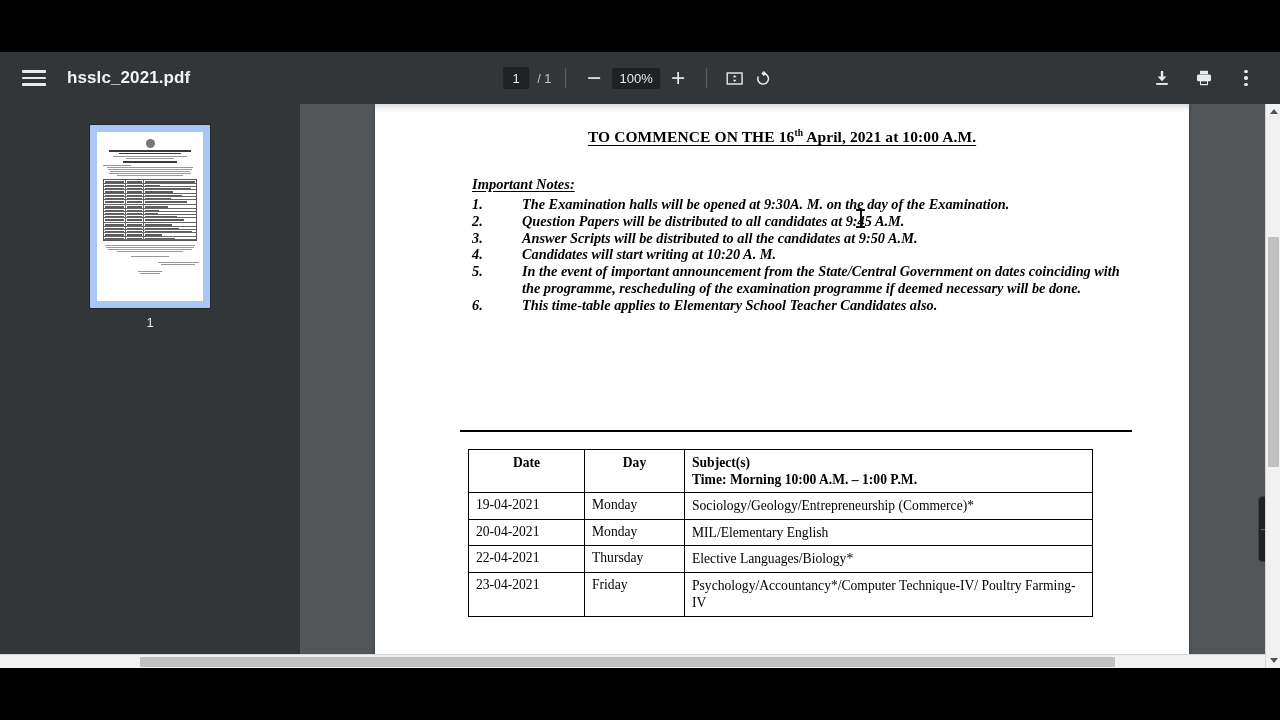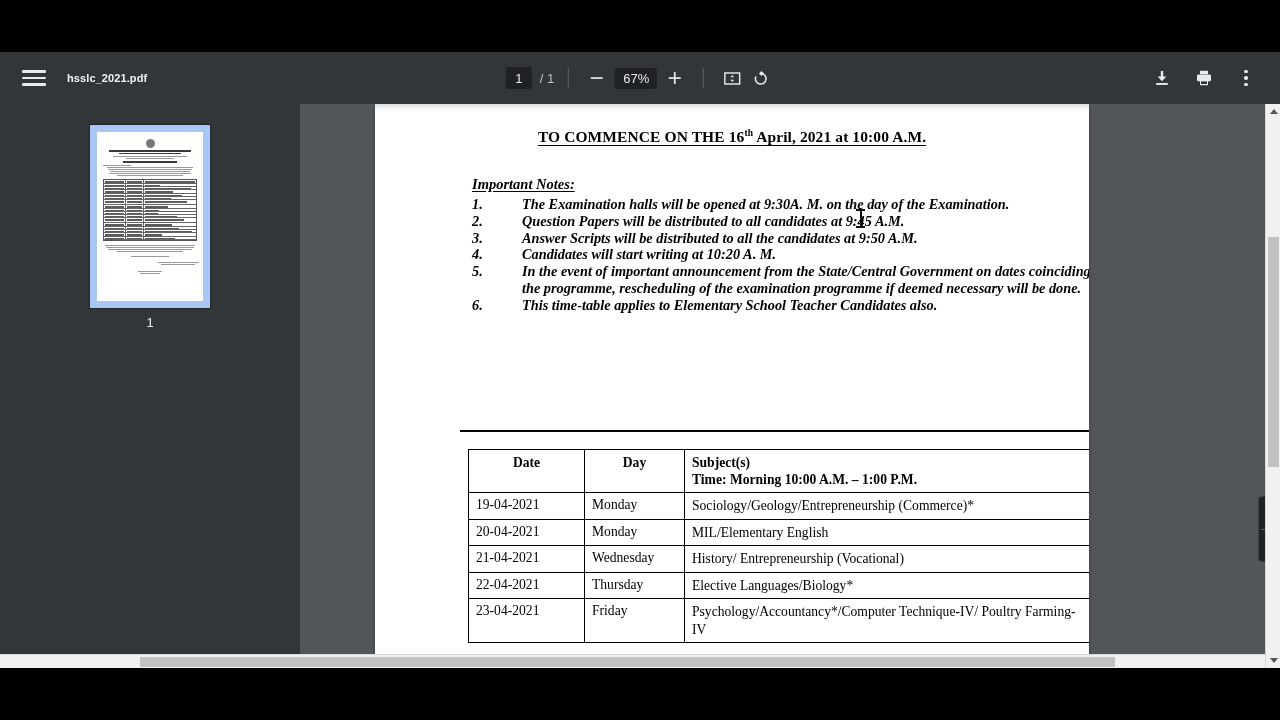--- a/index.html
+++ b/index.html
@@ -17,21 +17,21 @@
 
   
   .toolbar {
     position: absolute; left: 0; top: 52px; width: 1280px; height: 52px;
     background: #323639; display: flex; align-items: center;
   }
   .hamburger { margin-left: 22px; width: 24px; height: 24px; display: flex;
     flex-direction: column; justify-content: center; gap: 4px; cursor: pointer; }
   .hamburger span { display: block; height: 2.5px; background: #e8eaed; border-radius: 1px; }
   .doc-title {
-    margin-left: 21px; color: #f1f3f4; font-size: 11px; font-weight: bold;
+    margin-left: 21px; color: #f1f3f4; font-size: 17px; font-weight: bold;
     letter-spacing: .1px; white-space: nowrap;
   }
 
   .center-controls {
     position: absolute; left: 50%; transform: translateX(-50%);
     display: flex; align-items: center; height: 52px;
   }
   .page-box {
     width: 26px; height: 22px; background: #202124; border-radius: 2px;
     color: #e8eaed; font-size: 13px; display: flex; align-items: center;
@@ -72,21 +72,21 @@
   .tp-table { margin-top: 3px; border: 0.6px solid #555; }
   .tp-row { display: flex; height: 3.3px; border-bottom: 0.5px solid #666; }
   .tp-c1 { width: 24%; border-right: 0.5px solid #666; }
   .tp-c2 { width: 19%; border-right: 0.5px solid #666; }
   .tp-c3 { flex: 1; }
   .tp-ink { height: 1.3px; background: #5c5c5c; margin: 1px 1px; }
   .tp-sign { margin-top: 4px; }
 
   
   .page {
-    position: absolute; left: 375px; top: 0px; width: 714px; height: 564px;
+    position: absolute; left: 375px; top: 0px; width: 814px; height: 564px;
     background: #fff; box-shadow: 0 1px 3px rgba(0,0,0,.35);
     overflow: hidden;
     font-family: "Liberation Serif", serif; color: #000;
   }
   .clip-line {
     position: absolute; left: 0; top: 0; width: 100%; height: 9px;
     background: linear-gradient(to bottom, #d8d8d8 0%, #f4f4f4 55%, #fff 100%);
     opacity: .85;
   }
   .commence {
@@ -168,21 +168,21 @@
 
     <div class="center-controls">
       <div class="page-box">1</div>
       <div class="page-total">/ 1</div>
       <div class="divider"></div>
       <div class="tb-btn">
         <svg width="16" height="16" viewBox="0 0 16 16" aria-hidden="true">
             <rect x="2" y="7.2" width="12" height="1.7" fill="#e8eaed"></rect>
           </svg>
       </div>
-      <div class="zoom-val">67%</div>
+      <div class="zoom-val">100%</div>
       <div class="tb-btn">
         <svg width="16" height="16" viewBox="0 0 16 16" aria-hidden="true">
           <rect x="2" y="7.2" width="12" height="1.7" fill="#e8eaed"></rect>
           <rect x="7.15" y="2" width="1.7" height="12" fill="#e8eaed"></rect>
         </svg>
       </div>
       <div class="divider"></div>
       <div class="tb-btn">
         <svg width="19" height="19" viewBox="0 0 20 20" aria-hidden="true">
           <rect x="2.2" y="4.2" width="15.6" height="11.6" fill="none" stroke="#e8eaed" stroke-width="1.5"></rect>
@@ -501,25 +501,20 @@
             <td class="c-date">19-04-2021</td>
             <td class="c-day">Monday</td>
             <td class="c-subj">Sociology/Geology/Entrepreneurship (Commerce)*</td>
           </tr>
           <tr>
             <td class="c-date">20-04-2021</td>
             <td class="c-day">Monday</td>
             <td class="c-subj">MIL/Elementary English</td>
           </tr>
           <tr>
-            <td class="c-date">21-04-2021</td>
-            <td class="c-day">Wednesday</td>
-            <td class="c-subj">History/ Entrepreneurship (Vocational)</td>
-          </tr>
-          <tr>
             <td class="c-date">22-04-2021</td>
             <td class="c-day">Thursday</td>
             <td class="c-subj">Elective Languages/Biology*</td>
           </tr>
           <tr>
             <td class="c-date">23-04-2021</td>
             <td class="c-day">Friday</td>
             <td class="c-subj">Psychology/Accountancy*/Computer Technique-IV/ Poultry Farming-IV</td>
           </tr>
 

